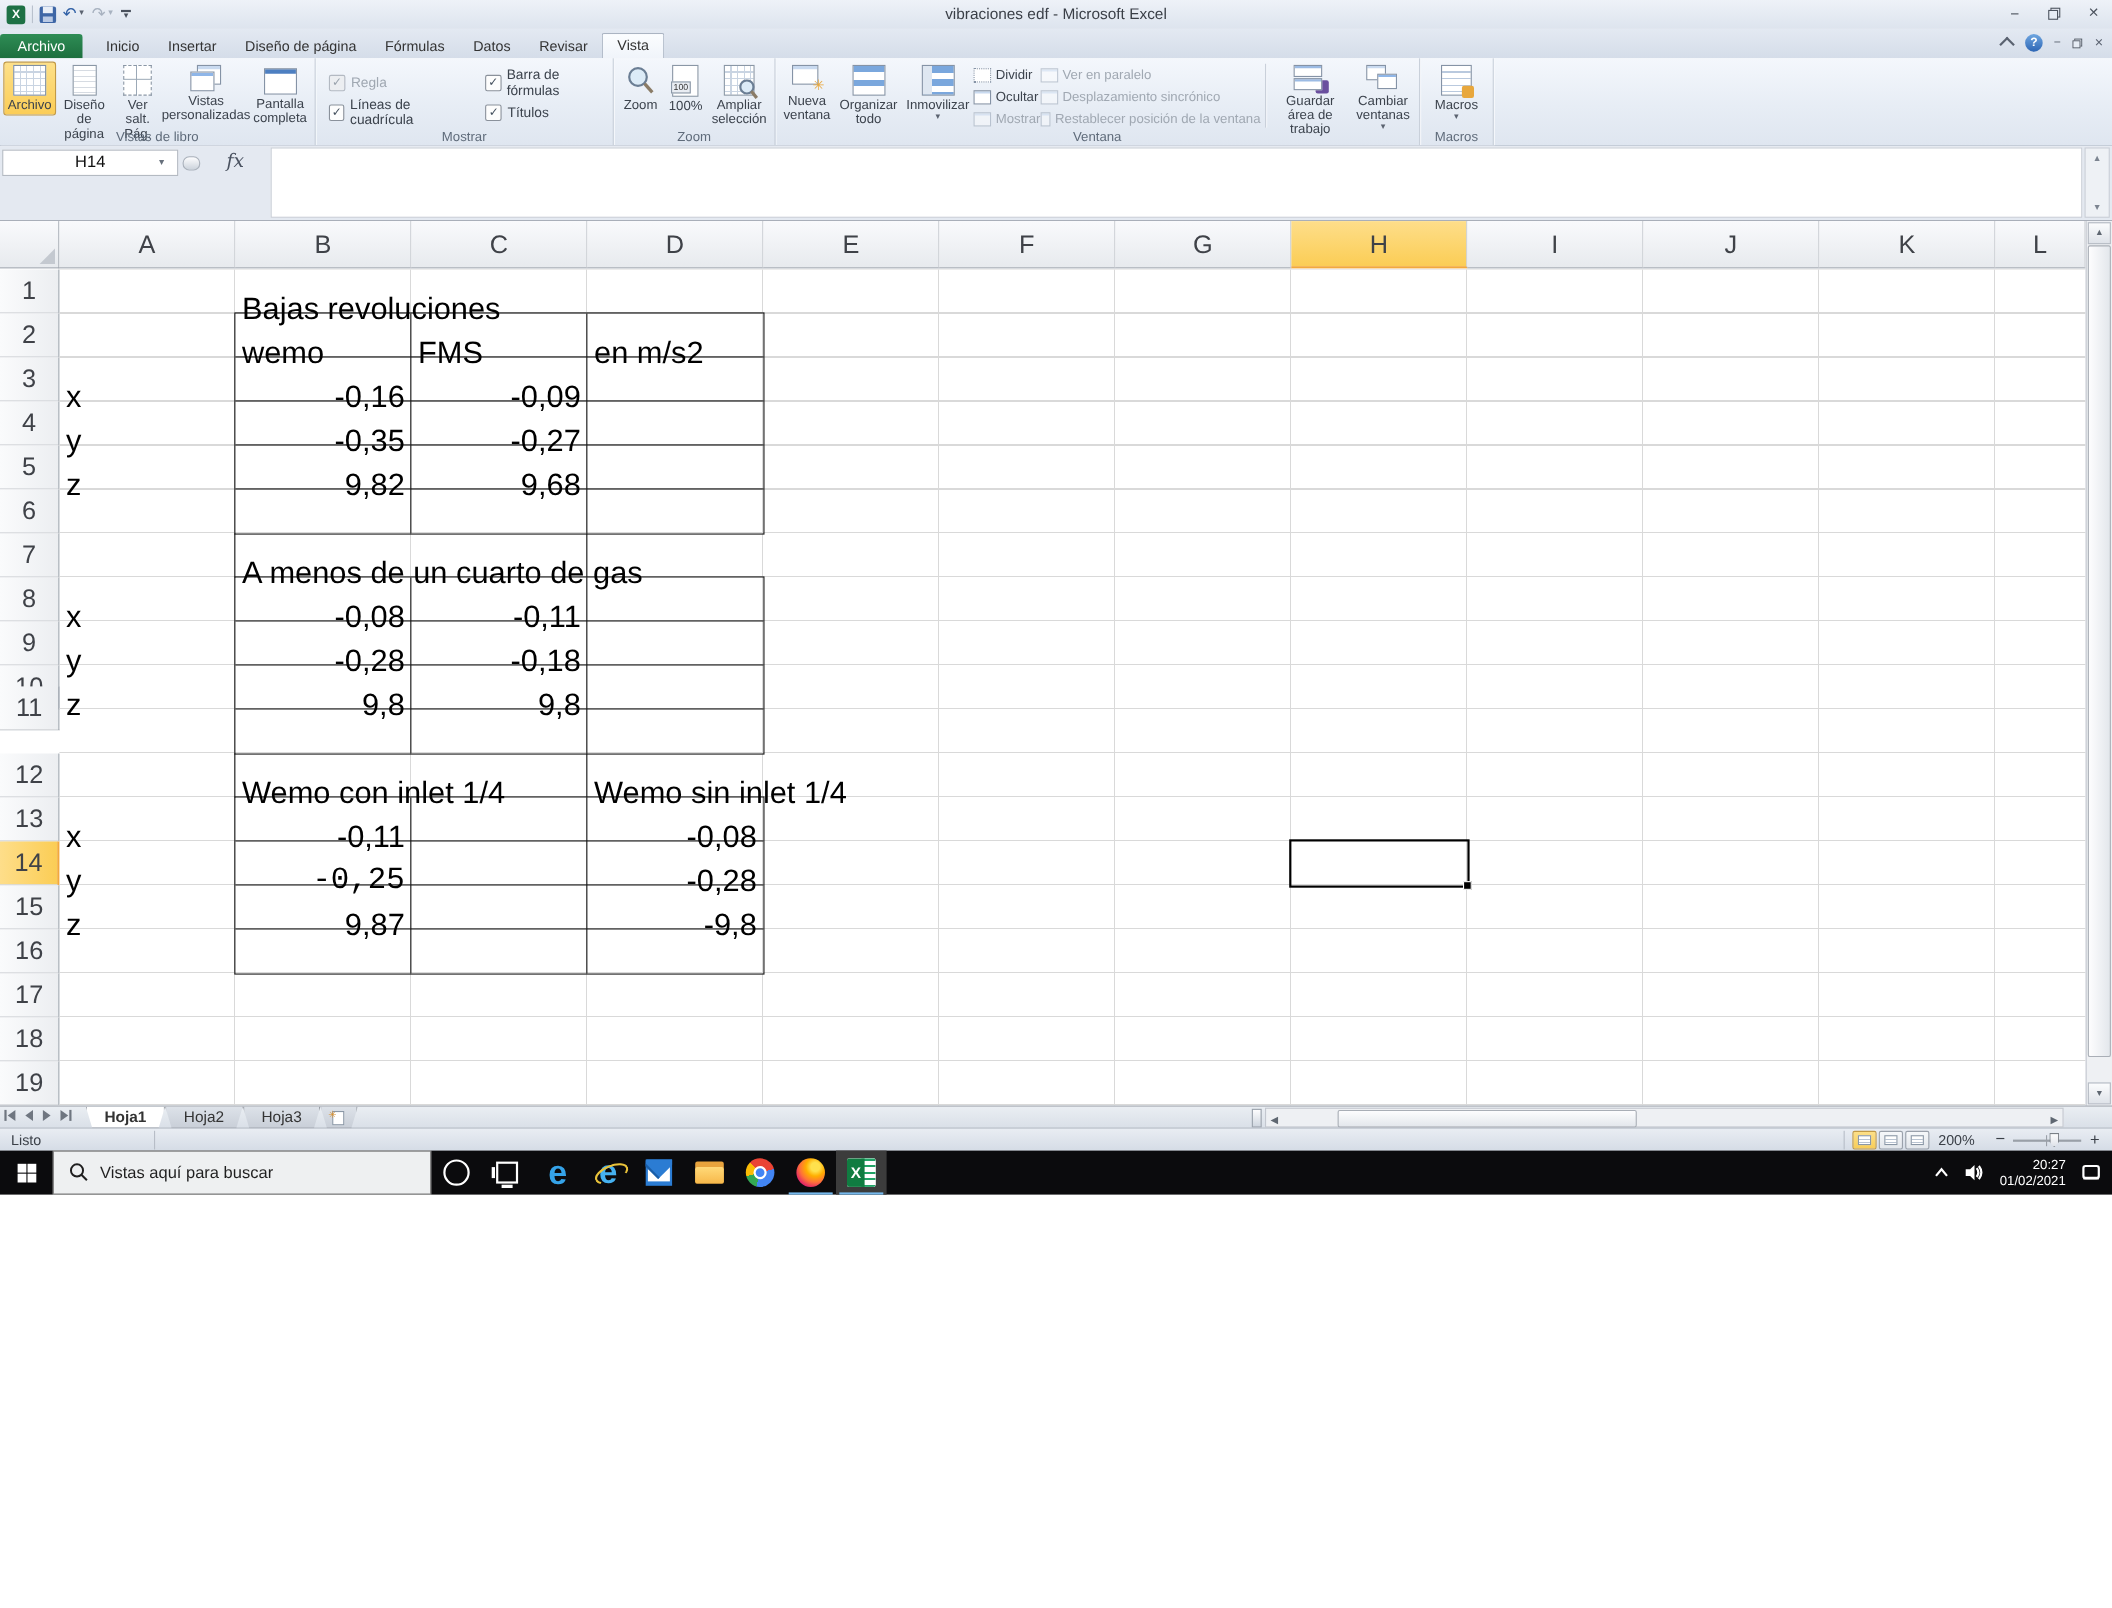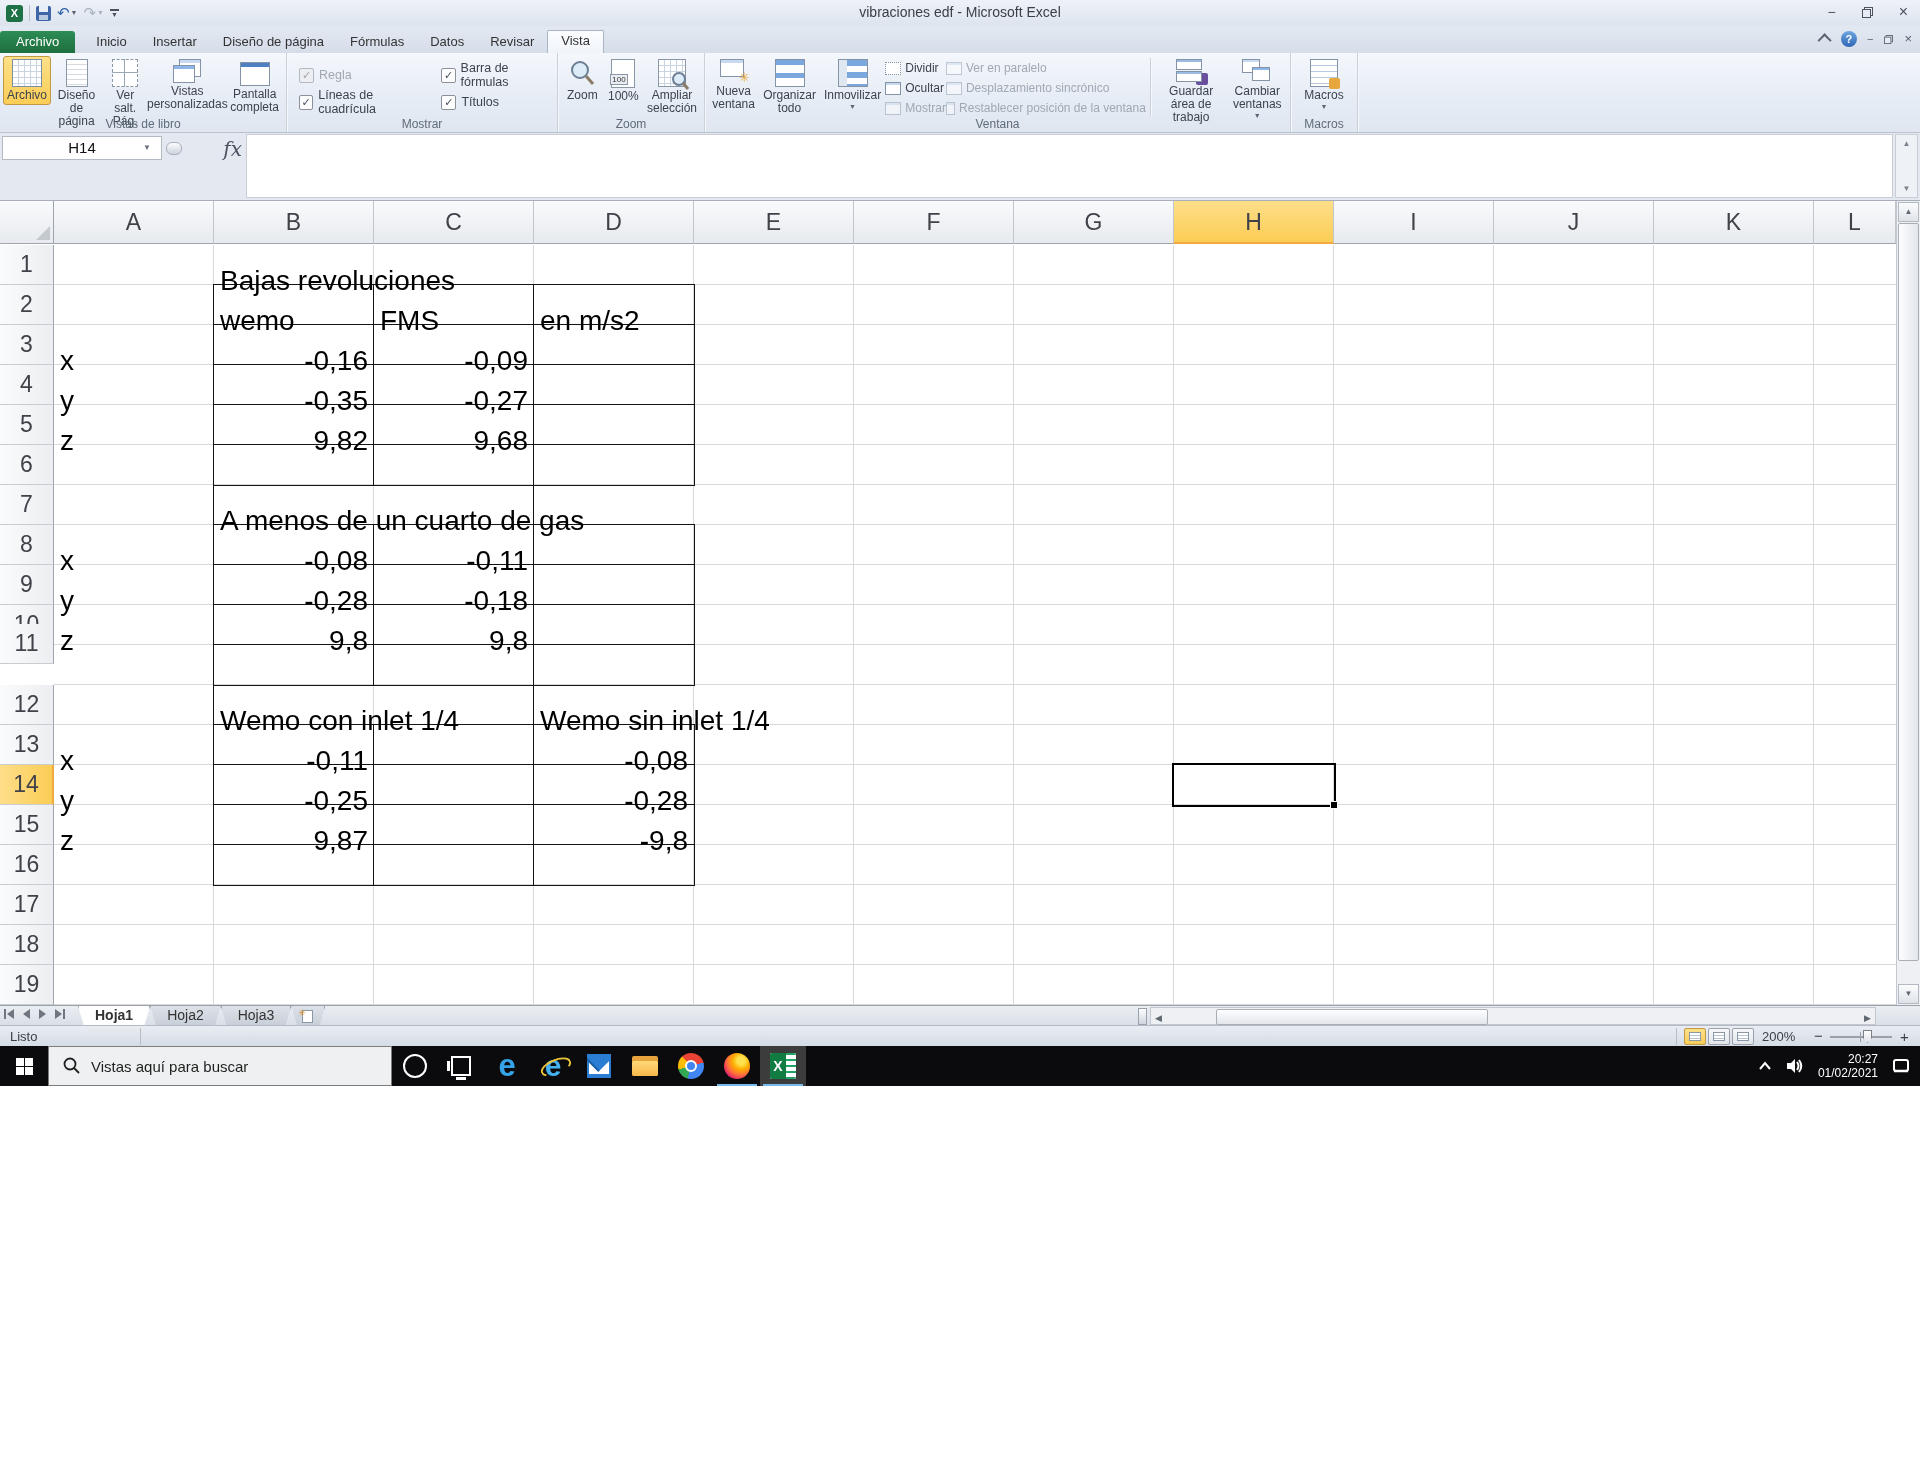--- a/index.html
+++ b/index.html
@@ -111,22 +111,22 @@
   .si.dot{border-style:dotted;box-shadow:none;}
   .sbtn.dis .si{opacity:.45;}
   .vsep{width:1px;background:#c9d0da;box-shadow:1px 0 0 #f6f9fc;height:58px;margin:2px 4px 0;}
   
   .fbar{position:absolute;left:0;top:133px;width:1920px;height:68px;background:#e4e9f1;border-bottom:1px solid #a9afb9;box-sizing:border-box;}
   .namebox{position:absolute;left:2px;top:3px;width:158px;height:22px;background:#fff;border:1px solid #b4bac2;
     font-size:15px;color:#111;text-align:center;line-height:22px;}
   .nbcaret{position:absolute;left:143px;top:10px;font-size:8px;color:#67707c;}
   .pill{position:absolute;left:166px;top:9px;width:14px;height:11px;border-radius:6px;
     background:linear-gradient(#fdfdfe,#ccd3dc);border:1px solid #aab1bb;}
-  .fx{position:absolute;left:206px;top:4px;width:36px;height:22px;text-align:right;
-    font-family:"DejaVu Serif",serif;font-style:italic;font-size:20px;color:#4a5260;}
+  .fx{position:absolute;left:206px;top:4px;width:36px;height:22px;text-align:left;
+    font-family:"DejaVu Serif",serif;font-style:italic;font-size:17px;color:#4a5260;}
   .finput{position:absolute;left:246px;top:1px;width:1647px;height:64px;background:#fff;border:1px solid #c8cdd6;box-sizing:border-box;}
   .fsc{position:absolute;left:1895px;top:1px;width:23px;height:64px;background:#eef1f5;border:1px solid #c8cdd6;box-sizing:border-box;}
   .fsc span{position:absolute;left:0;width:21px;text-align:center;font-size:8px;color:#7c8490;}
   
   .gridwrap{position:absolute;left:0;top:201px;width:1896px;height:804px;background:#fff;overflow:hidden;}
   .colhdrs{position:absolute;left:0;top:0;width:1896px;height:44px;}
   .corner{position:absolute;left:0;top:0;width:54px;height:43px;background:linear-gradient(#f9fafc,#e7eaee);
     border-right:1px solid #9fa5ae;border-bottom:1px solid #9fa5ae;box-sizing:border-box;}
   .corner::after{content:'';position:absolute;right:3px;bottom:3px;border-left:14px solid transparent;border-bottom:14px solid #c4c9d0;}
   .colhdr{position:absolute;top:0;height:43px;box-sizing:border-box;text-align:center;font-size:23px;color:#3f4248;
@@ -531,21 +531,21 @@
         <div class="cell r" style="left: 320px; top: 320px;">-0,18</div>
         <div class="cell l" style="left: 0px; top: 360px;">z</div>
         <div class="cell r" style="left: 160px; top: 360px;">9,8</div>
         <div class="cell r" style="left: 320px; top: 360px;">9,8</div>
         <div class="cell l" style="left: 160px; top: 440px;">Wemo con inlet 1/4</div>
         <div class="cell l" style="left: 480px; top: 440px;">Wemo sin inlet 1/4</div>
         <div class="cell l" style="left: 0px; top: 480px;">x</div>
         <div class="cell r" style="left: 160px; top: 480px;">-0,11</div>
         <div class="cell r" style="left: 480px; top: 480px;">-0,08</div>
         <div class="cell l" style="left: 0px; top: 520px;">y</div>
-        <div class="cell r" style="left: 160px; top: 520px;">-0,25</div>
+        <div class="cell r" style="left: 160px; top: 520px; font-family: Liberation Mono, monospace;">-0,25</div>
         <div class="cell r" style="left: 480px; top: 520px;">-0,28</div>
         <div class="cell l" style="left: 0px; top: 560px;">z</div>
         <div class="cell r" style="left: 160px; top: 560px;">9,87</div>
         <div class="cell r" style="left: 480px; top: 560px;">-9,8</div>
         <div class="selbox" style="left: 1118px; top: 518px; width: 164px; height: 44px;"></div>
       </div>
   </div>
 
   <div class="vscroll">
     <div class="vbtn" style="top:1px">▲</div>

